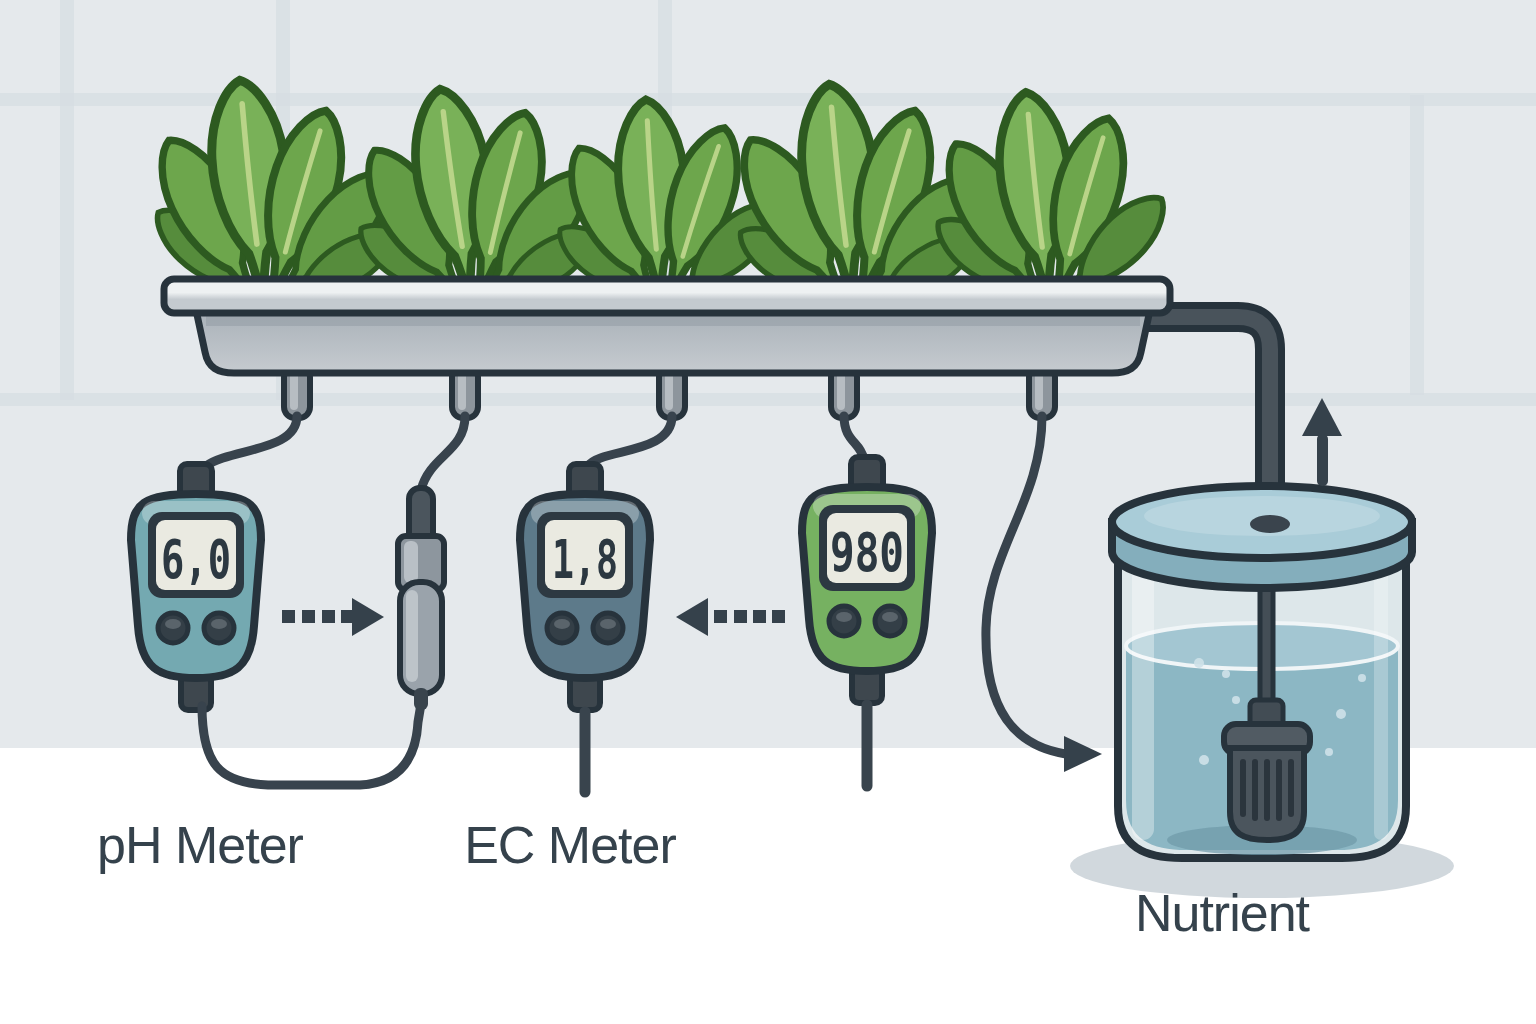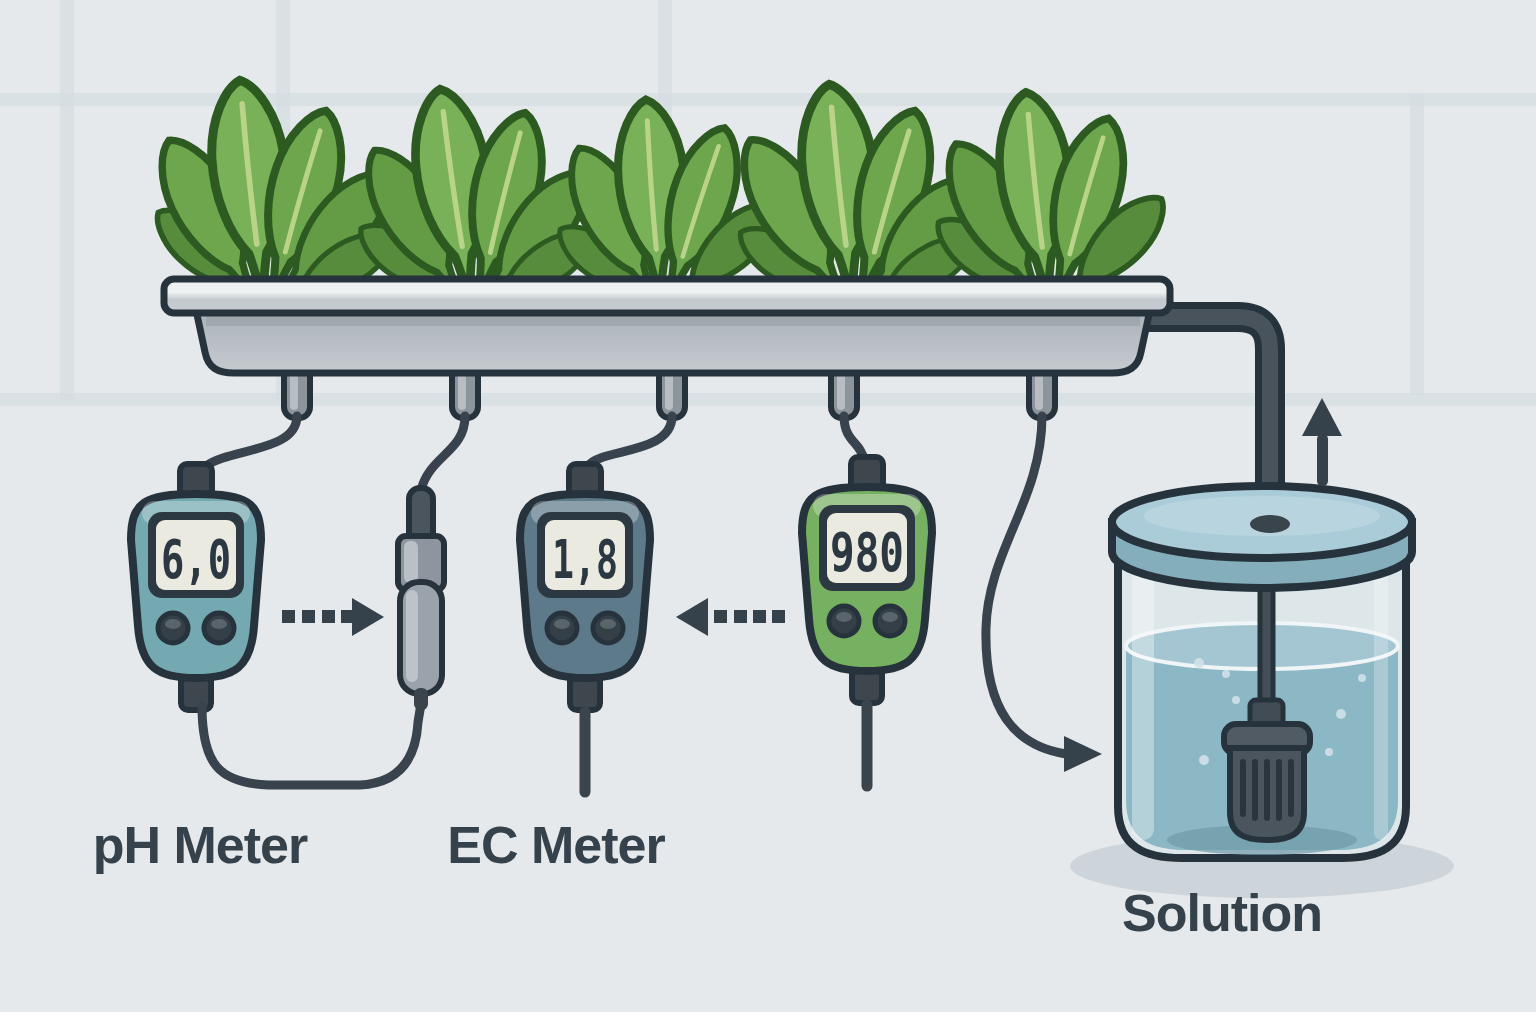--- a/index.html
+++ b/index.html
@@ -1,36 +1,36 @@
 <!DOCTYPE html>
 <html><head>
 <meta charset="utf-8">
 <style>
   html,body{margin:0;padding:0;}
   body{width:1536px;height:1024px;overflow:hidden;font-family:"Liberation Sans",sans-serif;}
   #stage{
-    position:relative;width:1536px;height:1012px;
+    position:relative;width:1536px;height:748px;
     background-color:#e5e9ec;
   }
   
   .tile{position:absolute;background:#d5dde2;opacity:.7;}
   .tile.h{left:0;width:1536px;height:13px;}
   .tile.v{top:0;width:14px;height:400px;}
   svg{position:absolute;left:0;top:0;}
   
   .lf{stroke:#2d5a20;stroke-width:8;}
   .lf.l{fill:#79b158;}
   .lf.m{fill:#6da64c;}
   .lf.m2{fill:#639c45;}
   .lf.d{fill:#568c3c;}
   .vn{stroke:#b9d488;stroke-width:5;fill:none;stroke-linecap:round;}
   .wire{stroke:#38434d;stroke-width:9;fill:none;stroke-linecap:round;}
   .seg{font-family:"DejaVu Sans Mono",monospace;font-weight:bold;font-size:54px;}
   .caption{
-    position:absolute;color:#35424c;font-weight:bold;font-size:52px;
+    position:absolute;color:#35424c;font-weight:normal;font-size:52px;
     letter-spacing:-1px;text-align:center;line-height:54px;
   }
 </style>
 </head>
 <body>
 
 <div id="stage">
 
   <div class="tile h" style="top:93px"></div>
   <div class="tile h" style="top:393px"></div>
@@ -253,18 +253,18 @@
     <g fill="#35414b">
       <polygon points="676,617 708,598 708,636"></polygon>
       <rect x="714" y="610" width="13" height="13"></rect>
       <rect x="734" y="610" width="13" height="13"></rect>
       <rect x="753" y="610" width="13" height="13"></rect>
       <rect x="772" y="610" width="13" height="13"></rect>
     </g>
   </svg>
 
   <div class="caption" style="left:40px;top:818px;width:320px">pH Meter</div>
-  <div class="caption" style="left:396px;top:818px;width:320px">EC Meter</div>
+  <div class="caption" style="left:410px;top:818px;width:320px">EC Meter</div>
   <div class="caption" style="left:982px;top:886px;width:480px">
-    <div>Solution</div>
+    <div>Nutrient</div>
   </div>
 
 </div>
 
 </body></html>

